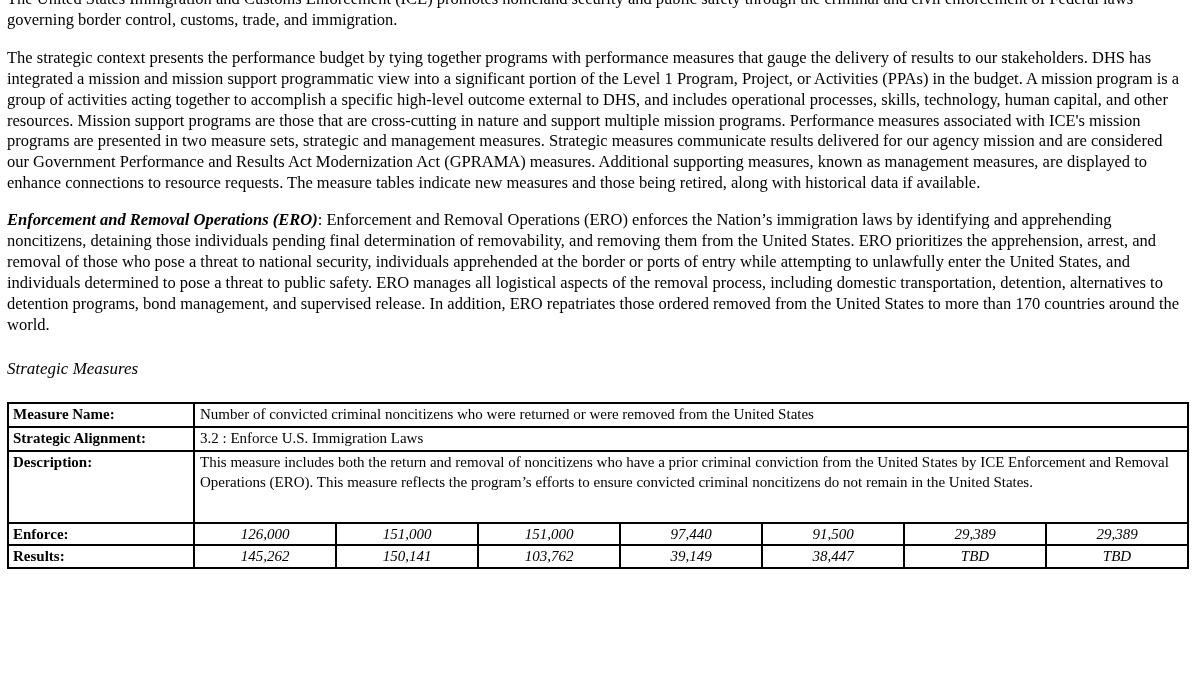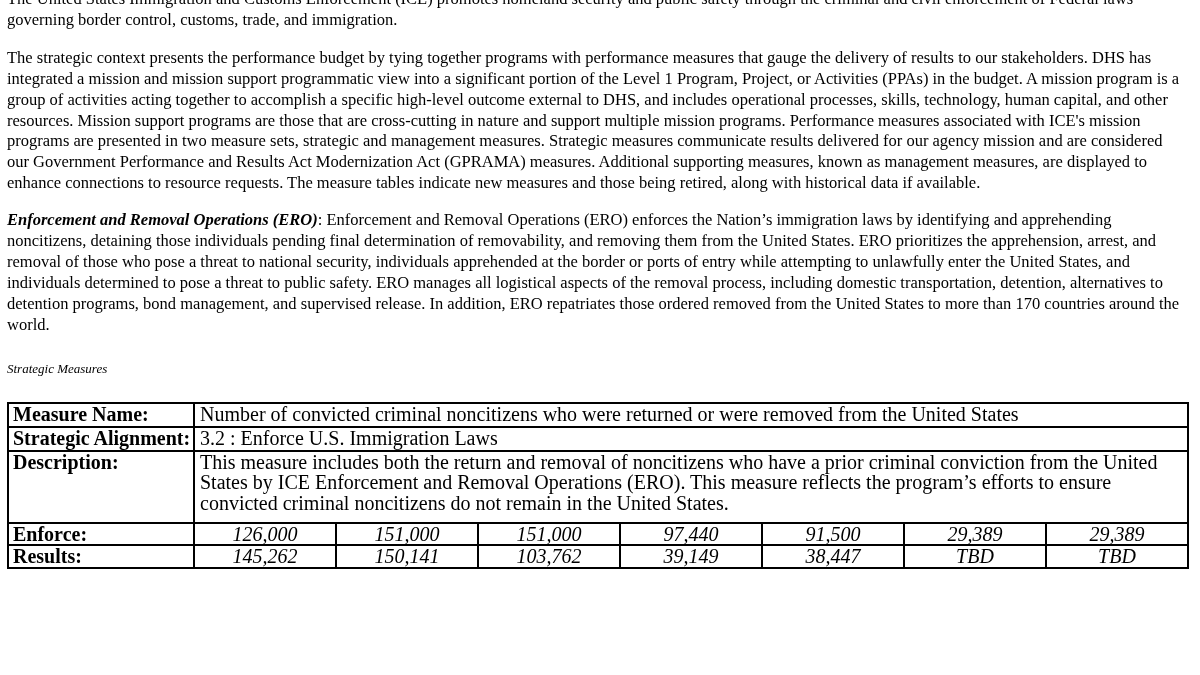--- a/index.html
+++ b/index.html
@@ -15,29 +15,29 @@
   .page { padding: 0 16px 0 7px; }
 
   p.para { margin: 0; }
   #intro-paragraph { margin-top: -11px; }
   #strategic-context-paragraph { margin-top: 17px; }
   #ero-paragraph { margin-top: 16px; }
   .ero-lead { font-weight: bold; font-style: italic; }
   .section-heading {
     margin-top: 23px;
     font-style: italic;
-    font-size: 13px;
+    font-size: 17px;
   }
 
   table.measure-table {
     margin-top: 22px;
     border-collapse: collapse;
     table-layout: fixed;
     width: 1180px;
-    font-size: 20px;
+    font-size: 15px;
     line-height: 20.5px;
     color: #000000;
   }
   .measure-table th, .measure-table td {
     border: 2px solid #000000;
     vertical-align: top;
     overflow: hidden;
   }
   .measure-table th.label {
     text-align: left;

